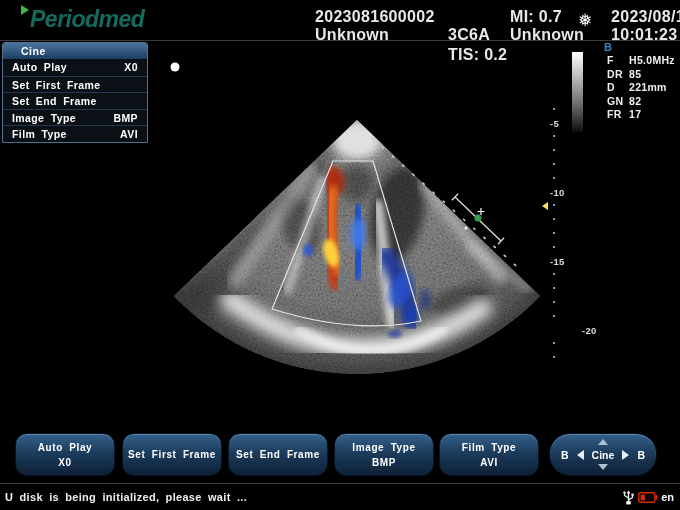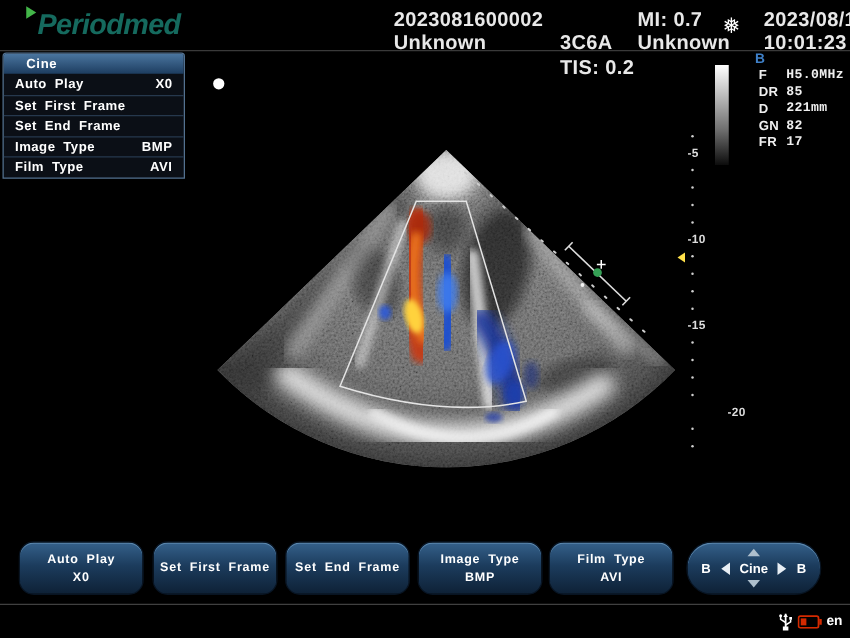--- a/index.html
+++ b/index.html
@@ -33,21 +33,21 @@
 
   
   .graybar { position:absolute; left:572px; top:52px; width:11px; height:80px;
     background:linear-gradient(#ffffff,#bdbdbd 30%,#6e6e6e 65%,#0c0c0c); z-index:4; }
   .mode-b { position:absolute; left:604px; top:41px; color:#3f80c8; font-size:11px;
     font-weight:bold; z-index:4; }
   .params { position:absolute; left:607px; top:54px; z-index:4; }
   .param-row { display:flex; height:13.5px; line-height:13.5px; color:#efefef;
     font-size:10.5px; font-weight:bold; letter-spacing:0.3px; }
   .param-label { width:22px; }
-  .param-value { white-space:nowrap;font-family:Liberation Mono, monospace; }
+  .param-value { white-space:nowrap; }
 
   
   .ruler { position:absolute; left:0; top:0; width:680px; height:510px; z-index:3;
     pointer-events:none; }
   .ruler-dot { position:absolute; width:2px; height:2px; background:#cfcfcf; border-radius:50%; }
   .ruler-label { position:absolute; color:#dcdcdc; font-size:9.5px; font-weight:bold;
     transform:translateY(-50%); letter-spacing:0.3px; }
   .focus-marker { position:absolute; left:542px; top:202px; width:0; height:0;
     border-top:4px solid transparent; border-bottom:4px solid transparent;
     border-right:6px solid #ffe14a; z-index:4; }
@@ -295,20 +295,21 @@
       <span class="arr arr-down"></span>
       <span>B</span>
       <span class="arr arr-left"></span>
       <span>Cine</span>
       <span class="arr arr-right"></span>
       <span>B</span>
     </div>
   </div>
 
   <div class="statusbar">
+    <span class="status-msg">U disk is being initialized, please wait ...</span>
     <div class="status-icons">
       <svg width="13" height="16" viewBox="0 0 13 16">
         <line x1="6.5" y1="2" x2="6.5" y2="13" stroke="#fff" stroke-width="1.4"></line>
         <path d="M 6.5 2 L 4.6 4.6 H 8.4 Z" fill="#fff"></path>
         <path d="M 6.5 9 L 2.5 6.5 V 4.5" stroke="#fff" stroke-width="1.2" fill="none"></path>
         <path d="M 6.5 11 L 10.5 8.5 V 6.8" stroke="#fff" stroke-width="1.2" fill="none"></path>
         <circle cx="2.5" cy="3.6" r="1.2" fill="#fff"></circle>
         <rect x="9.4" y="4.6" width="2.2" height="2.2" fill="#fff"></rect>
         <rect x="4.3" y="12.2" width="4.4" height="3.2" fill="#fff"></rect>
       </svg>

